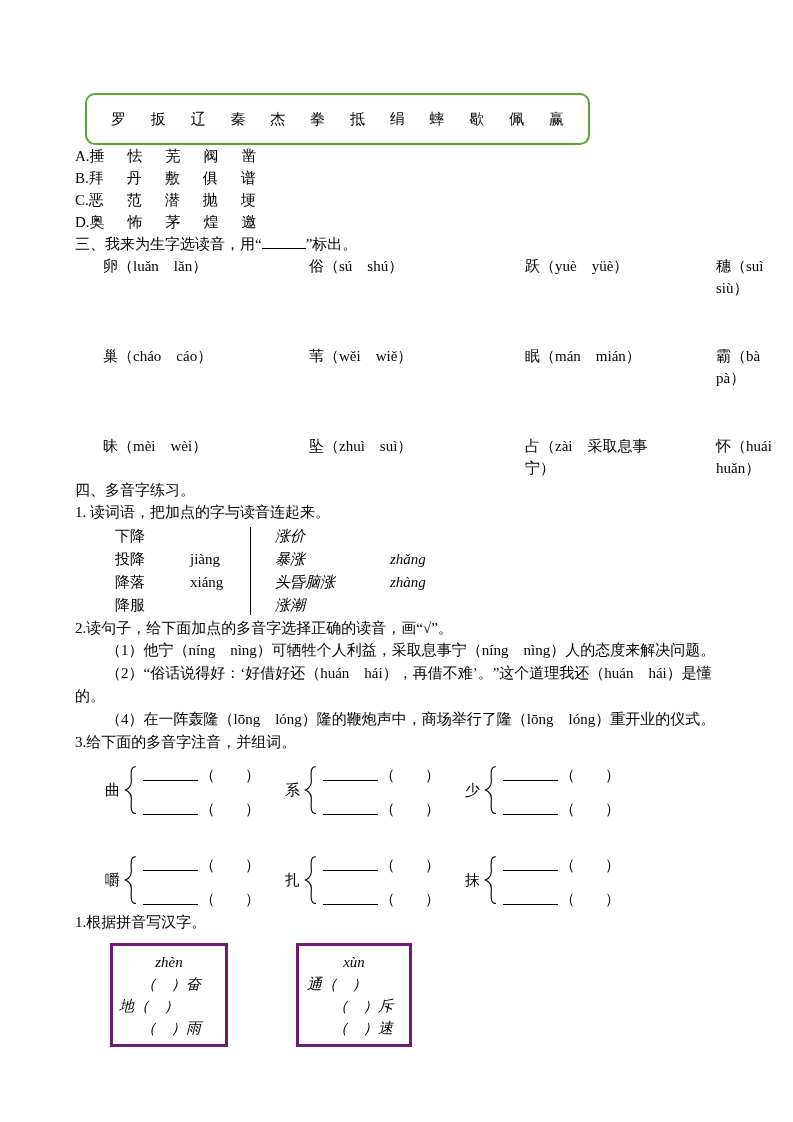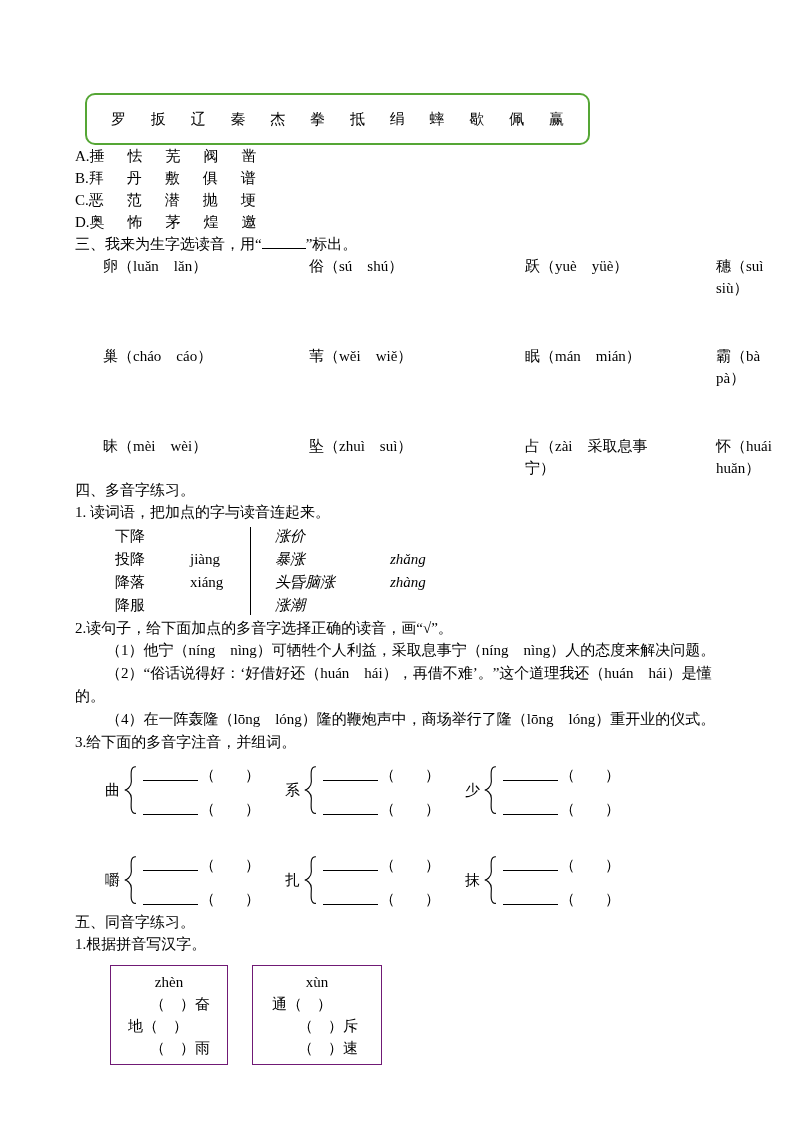--- a/index.html
+++ b/index.html
@@ -54,24 +54,24 @@
   .poly-row + .poly-row { margin-top:28px; }
   .poly-item { width:180px; display:flex; align-items:center; height:62px; }
   .brace-svg { width:15px; height:58px; margin:0 5px 0 3px; flex:0 0 auto; }
   .poly-branches { display:flex; flex-direction:column; justify-content:space-between; height:58px; }
   .poly-branch { display:flex; align-items:flex-end; line-height:20px; height:24px; }
   .fill-line { flex:0 0 55px; border-bottom:1px solid #000; margin-bottom:4px; height:0; }
   .poly-blank { margin-left:2px; white-space:pre; }
 
   
   .boxes { display:flex; margin-top:10px; margin-left:35px; }
-  .hbox { border:1px solid #701a75; padding:5px 17px; line-height:22px; }
+  .hbox { border:3px solid #701a75; padding:5px 6px; line-height:22px;font-style:italic; }
   .hbox-1 { width:118px; }
   .hbox-2 { width:120px; margin-left:32px; }
-  .hbox-3 { width:130px; margin-left:24px; }
+  .hbox-3 { width:116px; margin-left:68px; }
   .hbox .pinyin { display:block; text-align:center; }
   .hline { display:block; white-space:pre; }
   .pl0  { padding-left:0; }
   .pl2  { padding-left:2px; }
   .pl8  { padding-left:8px; }
   .pl22 { padding-left:22px; }
   .pl28 { padding-left:28px; }
   .pl32 { padding-left:32px; }
 </style>
 </head>
@@ -292,21 +292,20 @@
               </div>
             <div class="poly-branch">
                 <span class="fill-line"></span>
                 <span class="poly-blank">（　　）</span>
               </div>
           </div>
         </div>
       </div>
     </div>
 
-    <p class="line">五、同音字练习。</p>
     <p class="line">1.根据拼音写汉字。</p>
 
     <div class="boxes">
       <div class="hbox hbox-1">
         <span class="pinyin">zhèn</span>
         <span class="hline pl22">（　）奋</span>
         <span class="hline pl0">地（　）</span>
         <span class="hline pl22">（　）雨</span>
       </div>
       <div class="hbox hbox-3">

